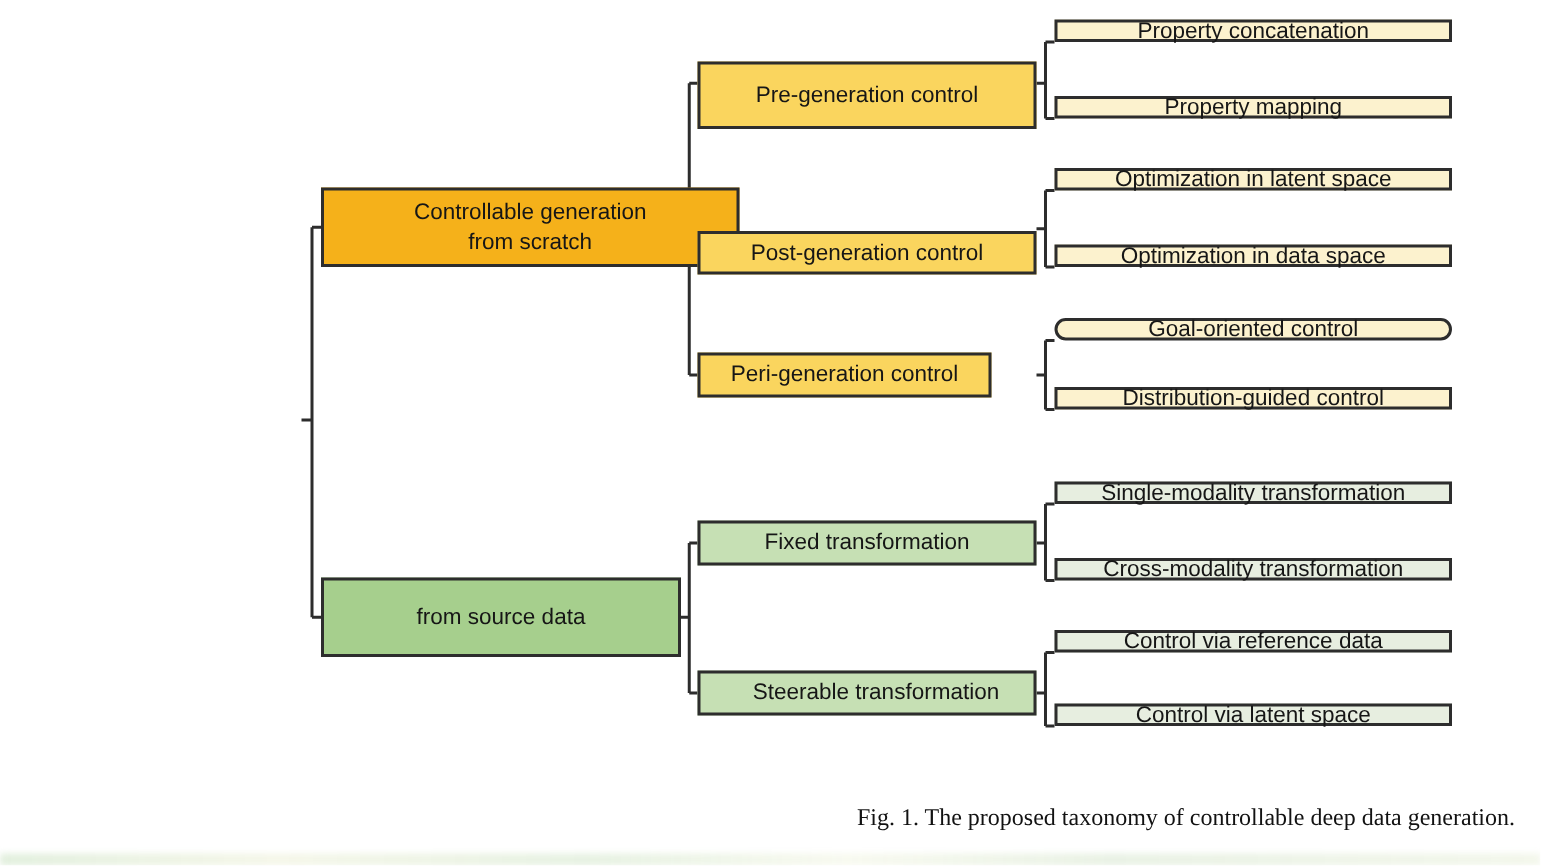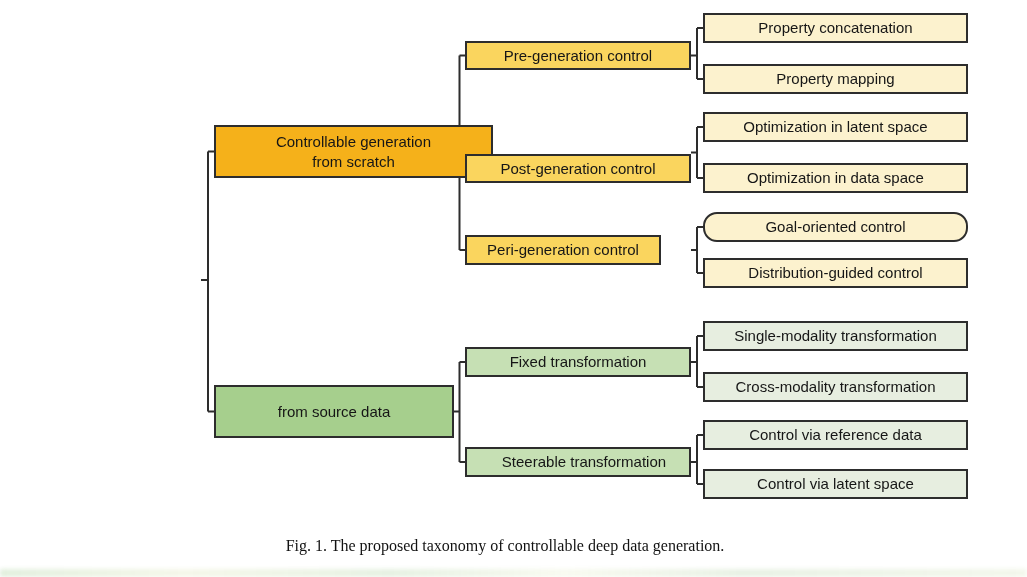--- a/index.html
+++ b/index.html
@@ -24,41 +24,41 @@
     color:#161616;
     line-height:1.3;
     z-index:1;
   }
   
   .n-root{left:41px;top:252px;width:160px;height:56px;}
   
   .n-b0{left:214px;top:125px;width:279px;height:53px;}
   .n-b1{left:214px;top:385px;width:240px;height:53px;}
   
-  .n-c00{left:465px;top:41px;width:226px;height:29px;}
+  .n-c00{left:465px;top:41px;width:226px;height:45px;}
   .n-c01{left:465px;top:138px;width:226px;height:29px;margin-top:16px;}
   .n-c02{left:465px;top:235px;width:196px;height:30px;}
   .n-c10{left:465px;top:347px;width:226px;height:30px;}
   .n-c11{left:465px;top:447px;width:226px;height:30px;}
   
-  .leaf{left:703px;width:265px;height:30px;}
+  .leaf{left:703px;width:265px;height:15px;}
   .n-l0{top:13px;}
   .n-l1{top:64px;}
   .n-l2{top:112px;}
   .n-l3{top:163px;}
   .n-l4{top:212px;}
   .n-l5{top:258px;}
   .n-l6{top:321px;}
   .n-l7{top:372px;}
   .n-l8{top:420px;}
   .n-l9{top:469px;}
   .caption{
     position:absolute;
     left:0;top:537px;width:1010px;
-    text-align:center;
+    text-align:right;
     font-family:"Liberation Serif",serif;
     font-size:16px;
     color:#121212;
     z-index:1;
   }
   .bottom-blur{
     position:absolute;
     left:0;top:569px;width:1027px;height:8px;
     background:linear-gradient(90deg,
       rgba(190,220,180,.45) 0%,rgba(230,235,200,.4) 18%,

